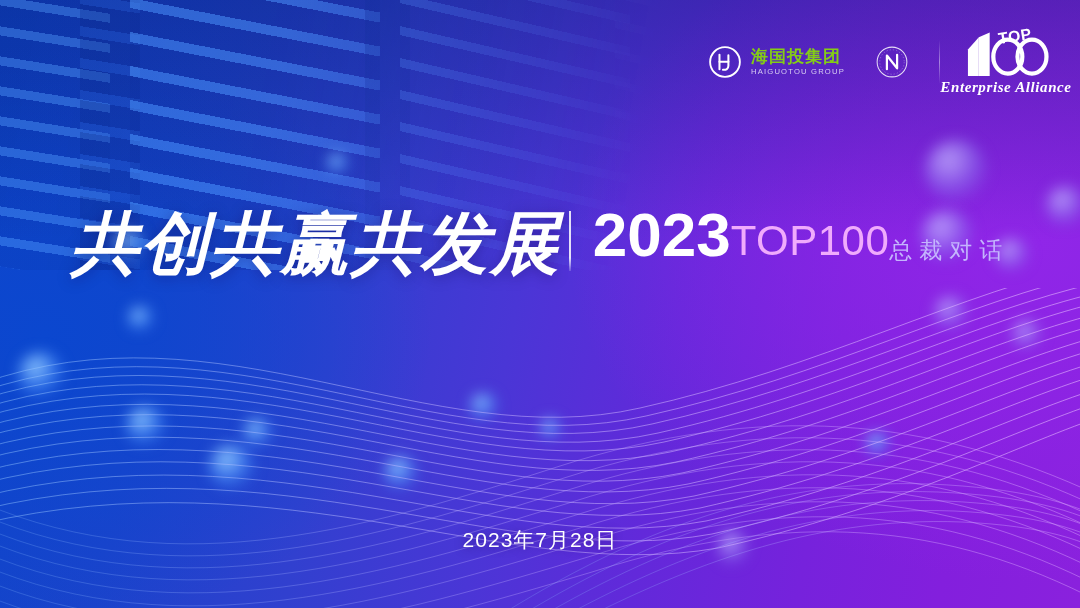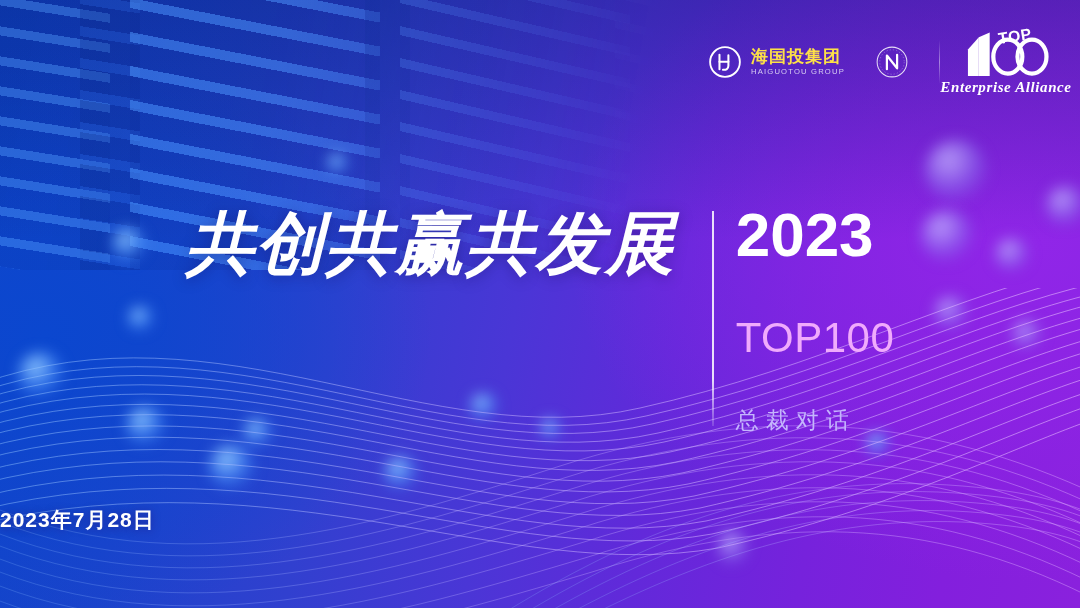--- a/index.html
+++ b/index.html
@@ -116,21 +116,21 @@
     top: 24px;
     right: 22px;
     display: flex;
     align-items: center;
     gap: 0;
   }
   .logo-unit { display: flex; align-items: center; gap: 9px; padding: 0 16px; }
   .logo-mark { width: 34px; height: 34px; flex: none; }
   .logo-text { display: flex; flex-direction: column; justify-content: center; }
   .logo-cn {
-    color: #fde047;
+    color: #84cc16;
     font-size: 17px;
     font-weight: bold;
     letter-spacing: 1px;
     line-height: 1.15;
     white-space: nowrap;
   }
   .logo-en {
     color: #d8cdf2;
     font-size: 7.5px;
     letter-spacing: 1.15px;
@@ -173,44 +173,43 @@
     top: 205px;
     display: flex;
     justify-content: center;
     align-items: flex-start;
     gap: 0;
   }
   .headline-left {
     display: flex;
     flex-direction: column;
     gap: 12px;
-    padding-right: 36px;
+    padding-right: 8px;
   }
   .hl-line {
     color: #ffffff;
     font-size: 68px;
     font-weight: bold;
     font-style: italic;
     line-height: 1.12;
     letter-spacing: 2px;
     white-space: nowrap;
     text-shadow: 0 2px 14px rgba(20,10,80,0.35);
   }
   .headline-divider {
     width: 2px;
     align-self: stretch;
     margin: 6px 0 10px 0;
     background: linear-gradient(180deg, rgba(255,255,255,0.85) 0%, rgba(255,255,255,0.85) 78%, rgba(255,255,255,0.15) 100%);
   }
   .headline-right {
     padding-left: 22px;
     display: flex;
-    flex-direction: column;
-    align-items: flex-start;
-    gap: 40px;
+    flex-direction: row;
+    align-items: flex-end;
   }
   .hr-year {
     color: #ffffff;
     font-size: 62px;
     font-weight: bold;
     line-height: 0.98;
     letter-spacing: 0px;
     white-space: nowrap;
   }
   .hr-top {
@@ -226,27 +225,26 @@
     font-size: 23px;
     letter-spacing: 7px;
     white-space: nowrap;
     margin-top: 2px;
   }
 
   
   .event-date {
     position: absolute;
     left: 0; right: 0;
-    top: 506px;
-    text-align: left;
+    top: 526px;
+    text-align: center;
     color: #ffffff;
     font-size: 21px;
     letter-spacing: 1px;
     text-shadow: 0 1px 8px rgba(40,10,100,0.5);
-    font-weight: bold;
   }
 </style>
 </head>
 <body>
 
 <div id="poster">
 
   <div class="bg-gradient"></div>
   <div class="bg-topglow"></div>
 

